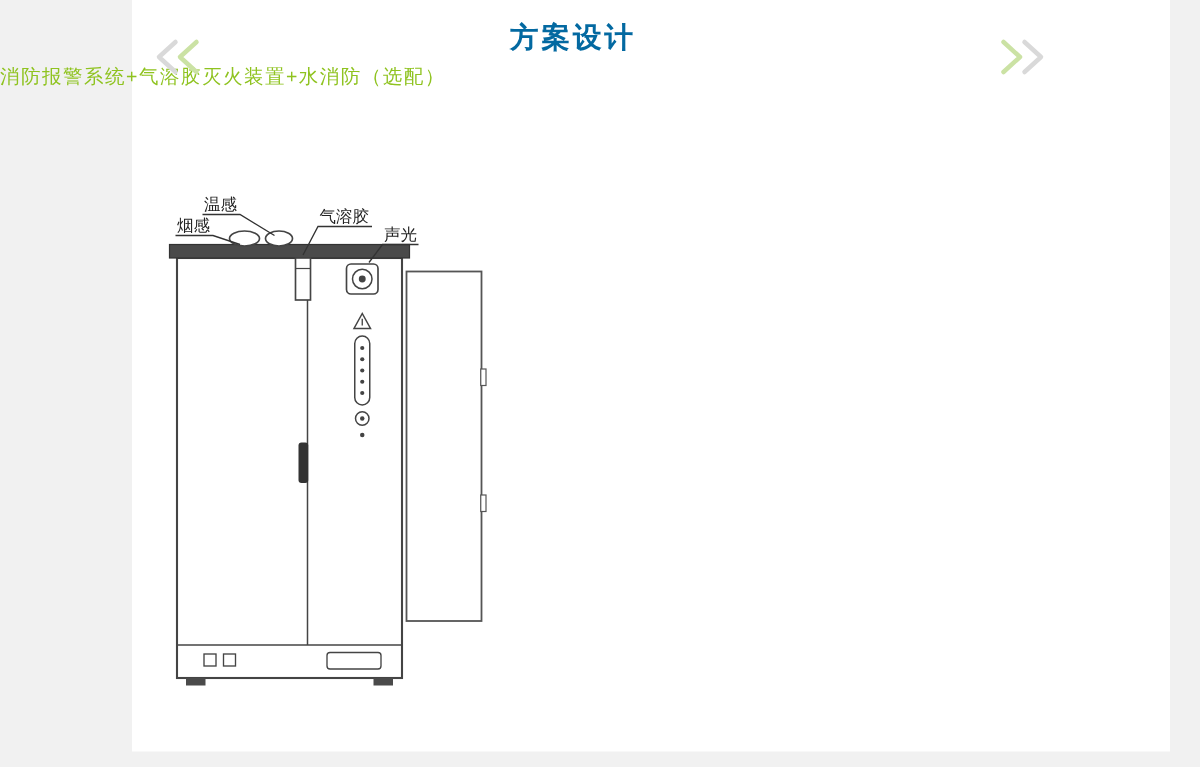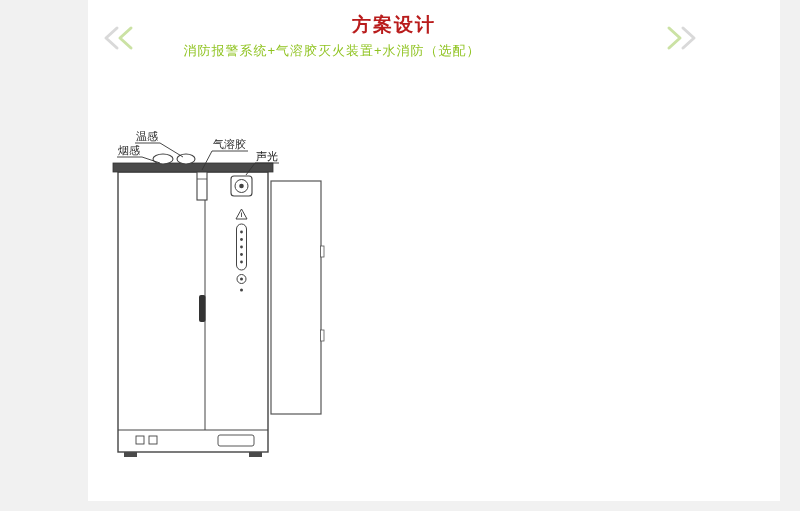--- a/index.html
+++ b/index.html
@@ -18,35 +18,35 @@
   .card {
     position: absolute;
     left: 88px;
     top: 0;
     width: 692px;
     height: 501px;
     background: #ffffff;
   }
   .title {
     position: absolute;
-    left: 12px;
+    left: 0;
     top: 12px;
     width: 764px;
     text-align: center;
     font-size: 19px;
     font-weight: 700;
-    color: #b91c1c;
+    color: #0369a1;
     letter-spacing: 2px;
   }
   .subtitle {
     position: absolute;
     left: 0;
     top: 42px;
     width: 664px;
-    text-align: center;
+    text-align: left;
     font-size: 13px;
     color: #8fc320;
     letter-spacing: 1px;
   }
   .nav-btn {
     position: absolute;
     top: 24px;
     width: 40px;
     height: 30px;
     background: transparent;

